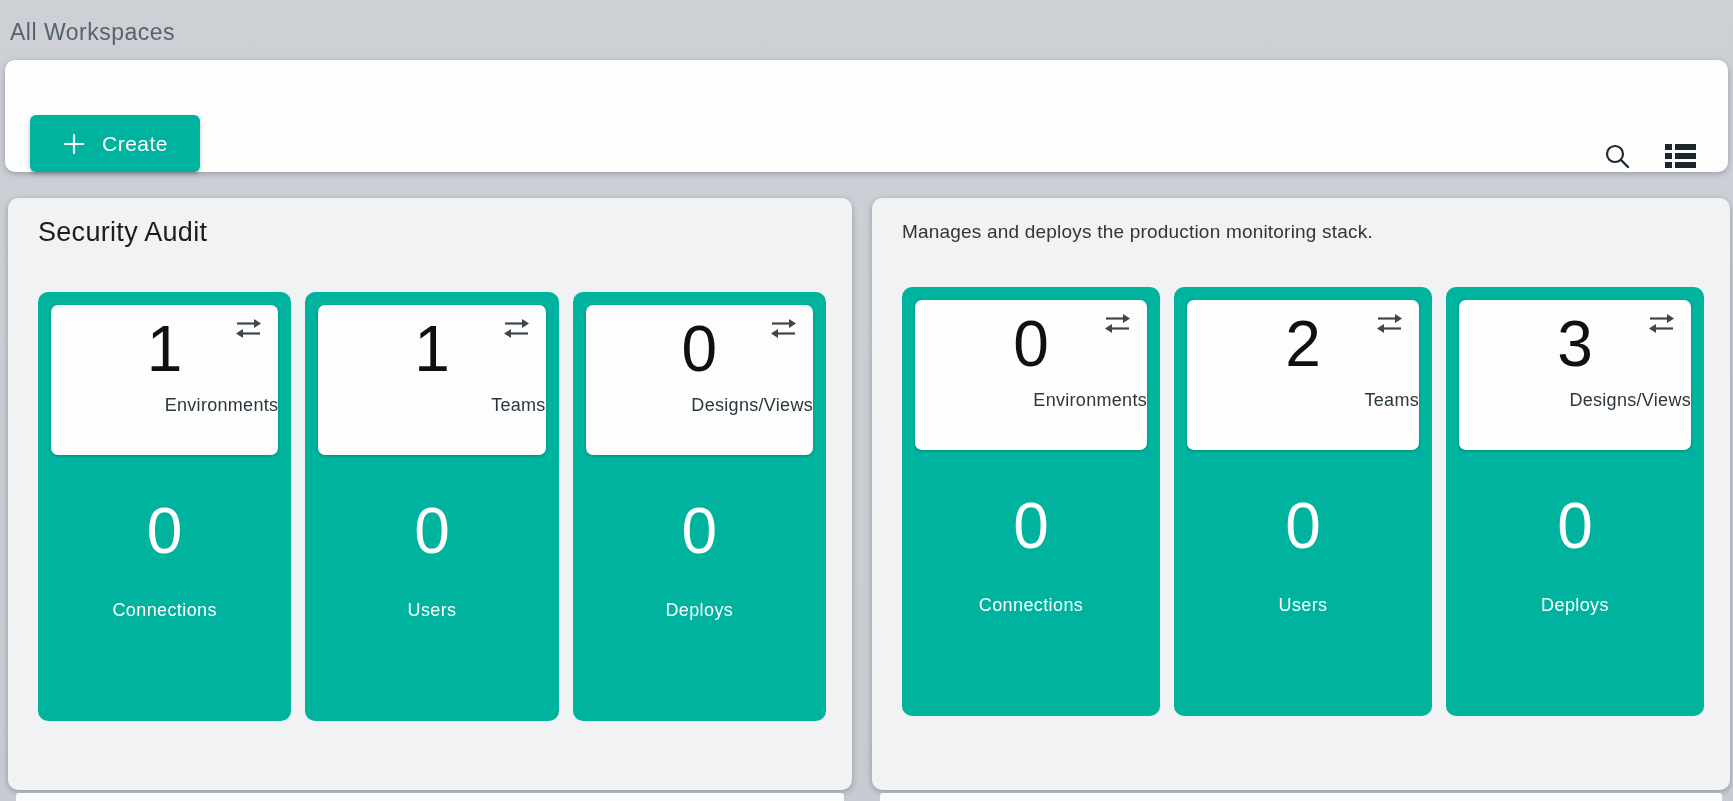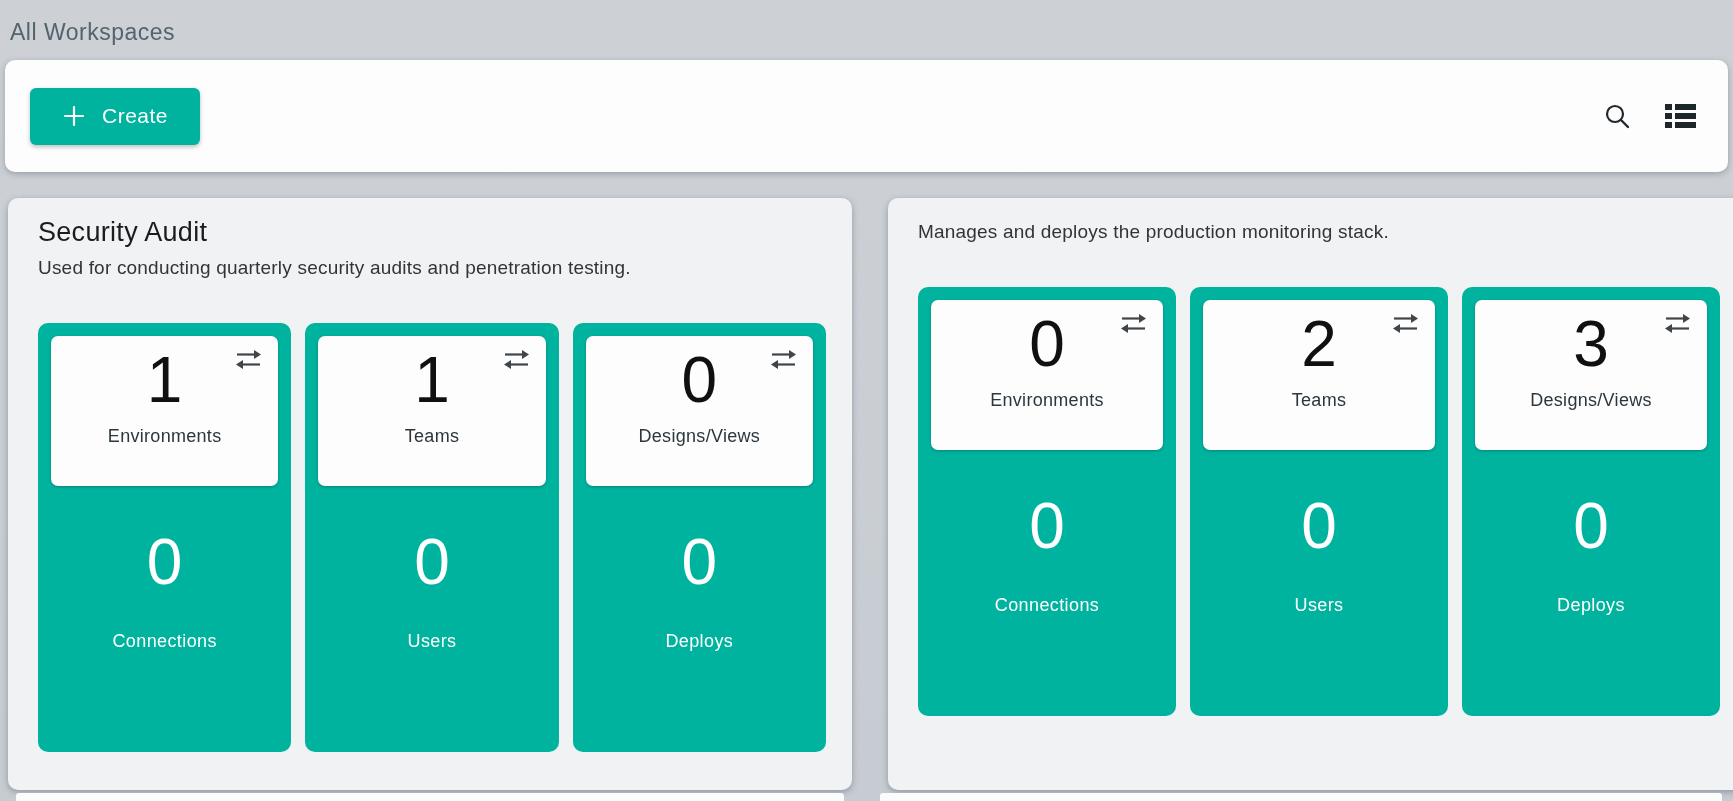--- a/index.html
+++ b/index.html
@@ -24,21 +24,21 @@
 
   
   .toolbar {
     position: absolute;
     left: 5px; top: 60px;
     width: 1723px; height: 112px;
     background: #fdfdfe;
     border-radius: 10px;
     box-shadow: 0 2px 6px rgba(60,70,80,0.35);
     display: flex;
-    align-items: center;
+    align-items: flex-end;
     padding: 0 30px 0 25px;
   }
   .create-btn {
     height: 57px;
     min-width: 170px;
     padding: 0 30px;
     background: var(--accent);
     color: #ffffff;
     border: none;
     border-radius: 6px;
@@ -68,21 +68,21 @@
     padding: 2px;
   }
 
   
   .cards {
     position: absolute;
     left: 8px; top: 198px;
     width: 1420px;
     display: grid;
     grid-template-columns: 844px 858px;
-    gap: 36px;
+    gap: 20px;
   }
   .ws-card {
     height: 592px;
     background: var(--card-bg);
     border-radius: 10px;
     box-shadow: 0 2px 6px rgba(60,70,80,0.40);
     padding: 16px 26px 0 30px;
     overflow: hidden;
   }
   .ws-name {
@@ -131,20 +131,21 @@
     font-size: 64px;
     font-weight: 400;
     color: #101010;
     line-height: 72px;
   }
   .stat-top-label {
     margin-top: 10px;
     font-size: 18px;
     color: #2b373d;
     letter-spacing: 0.3px;
+    text-align: right;
   }
   .stat-bottom {
     flex: 1;
     text-align: center;
     color: #ffffff;
   }
   .stat-bottom-value {
     margin-top: 40px;
     font-size: 64px;
     font-weight: 400;
@@ -196,21 +197,20 @@
         <rect x="10" y="19" width="21" height="6" fill="#1d262b"></rect>
       </svg>
     </button>
   </div>
 </div>
 
 <div class="cards">
 
   <div class="ws-card">
     <div class="ws-name">Security Audit</div>
-    <div class="ws-desc">Used for conducting quarterly security audits and penetration testing.</div>
     <div class="stats-grid">
 
       <div class="stat-tile">
         <div class="stat-top">
           <svg class="swap-icon" width="27" height="21" viewBox="0 0 27 21">
             <line x1="2" y1="5.5" x2="20" y2="5.5" stroke="#3f4549" stroke-width="2.2"></line>
             <path d="M19 1 L26 5.5 L19 10 Z" fill="#3f4549"></path>
             <line x1="7" y1="15.5" x2="25" y2="15.5" stroke="#3f4549" stroke-width="2.2"></line>
             <path d="M8 11 L1 15.5 L8 20 Z" fill="#3f4549"></path>
           </svg>

